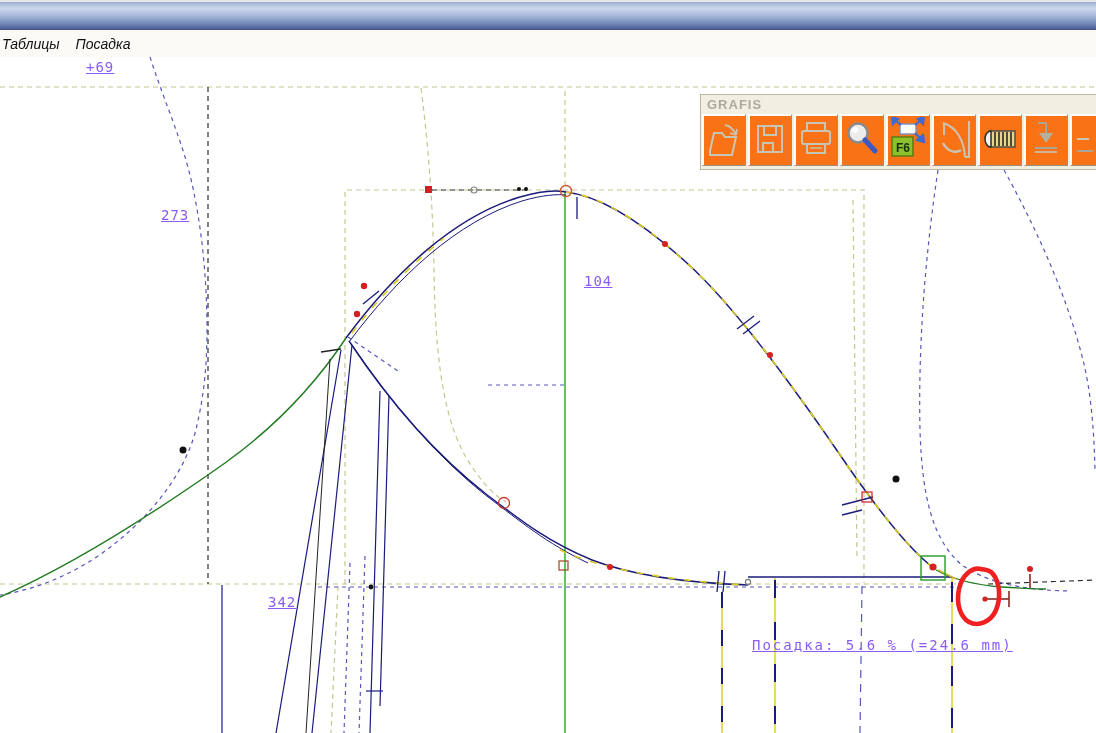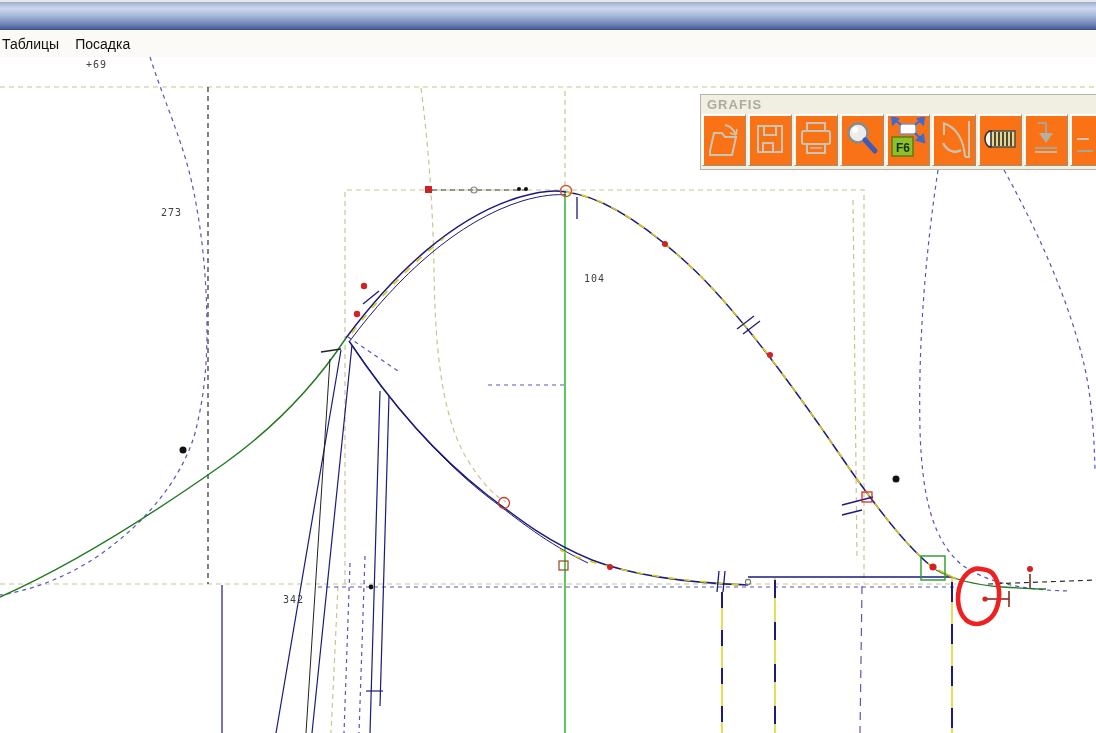--- a/index.html
+++ b/index.html
@@ -11,28 +11,28 @@
   .titlebar{
     position:absolute;left:0;top:0;width:1096px;height:30px;
     background:linear-gradient(#9aadd0 0%, #cdd8ee 22%, #a9bada 48%, #7187b8 78%, #4c5f96 96%, #39497c 100%);
     border-top:2px solid #e6e6e6;box-sizing:border-box;
   }
   .menubar{
     position:absolute;left:0;top:30px;width:1096px;height:27px;
     background:#fbfaf6;border-bottom:1px solid #6e6e6e;
     display:flex;align-items:center;font-size:14px;color:#101010;
   }
-  .menu-item{padding:3px 8px;cursor:default;}
+  .menu-item{padding:3px 8px;cursor:default;font-style:italic;}
   .menu-item:first-child{padding-left:2px;}
   
   .canvas{position:absolute;left:0;top:57px;width:1096px;height:676px;background:#ffffff;}
   .canvas svg{position:absolute;left:0;top:-57px;}
   .meas{
     position:absolute;font-family:"DejaVu Sans Mono", monospace;
-    font-size:10px;color:#404040;white-space:pre;letter-spacing:1px;
+    font-size:14px;color:#8b5cf6;white-space:pre;letter-spacing:1px;text-decoration:underline;
   }
   
   .grafis{
     position:absolute;left:700px;top:94px;width:440px;height:76px;
     background:#f1eee2;border:1px solid #b9b5a5;box-sizing:border-box;
   }
   .grafis-title{
     height:19px;line-height:19px;padding-left:6px;
     font-size:13px;font-weight:bold;color:#aeaa9b;letter-spacing:1px;
   }
@@ -171,21 +171,22 @@
     <line x1="1030" y1="574" x2="1030" y2="588"></line>
     <circle cx="1030" cy="569" r="3" fill="#d42222" stroke="none"></circle>
   </g>
 
   <path d="M981,569 C972,567 962,575 959,589 C956,603 960,617 969,622 C978,627 991,622 996,610 C1001,598 1000,583 993,574 C989,569 985,570 981,569 Z" fill="none" stroke="#ee2020" stroke-width="4.6" stroke-linejoin="round"></path>
 </svg>
 
   <div class="meas" style="left:86px;top:2px">+69</div>
   <div class="meas" style="left:161px;top:150px">273</div>
   <div class="meas" style="left:584px;top:216px">104</div>
-  <div class="meas" style="left:283px;top:537px">342</div>
+  <div class="meas" style="left:268px;top:537px">342</div>
+  <div class="meas" style="left:752px;top:580px;letter-spacing:2px">Посадка: 5.6 % (=24.6 mm)</div>
 </div>
 
 <div class="grafis">
   <div class="grafis-title">GRAFIS</div>
   <div class="grafis-btns">
 
     <button class="tb">
       <svg width="38" height="46" viewBox="0 0 38 46" fill="none" stroke="#c9c5b5" stroke-width="2">
         <path d="M5,34 L9,16 L17,16 L20,20 L31,20 L27,38 L5,38 Z"></path>
         <path d="M20,8 C25,9 29,13 31,18"></path>

